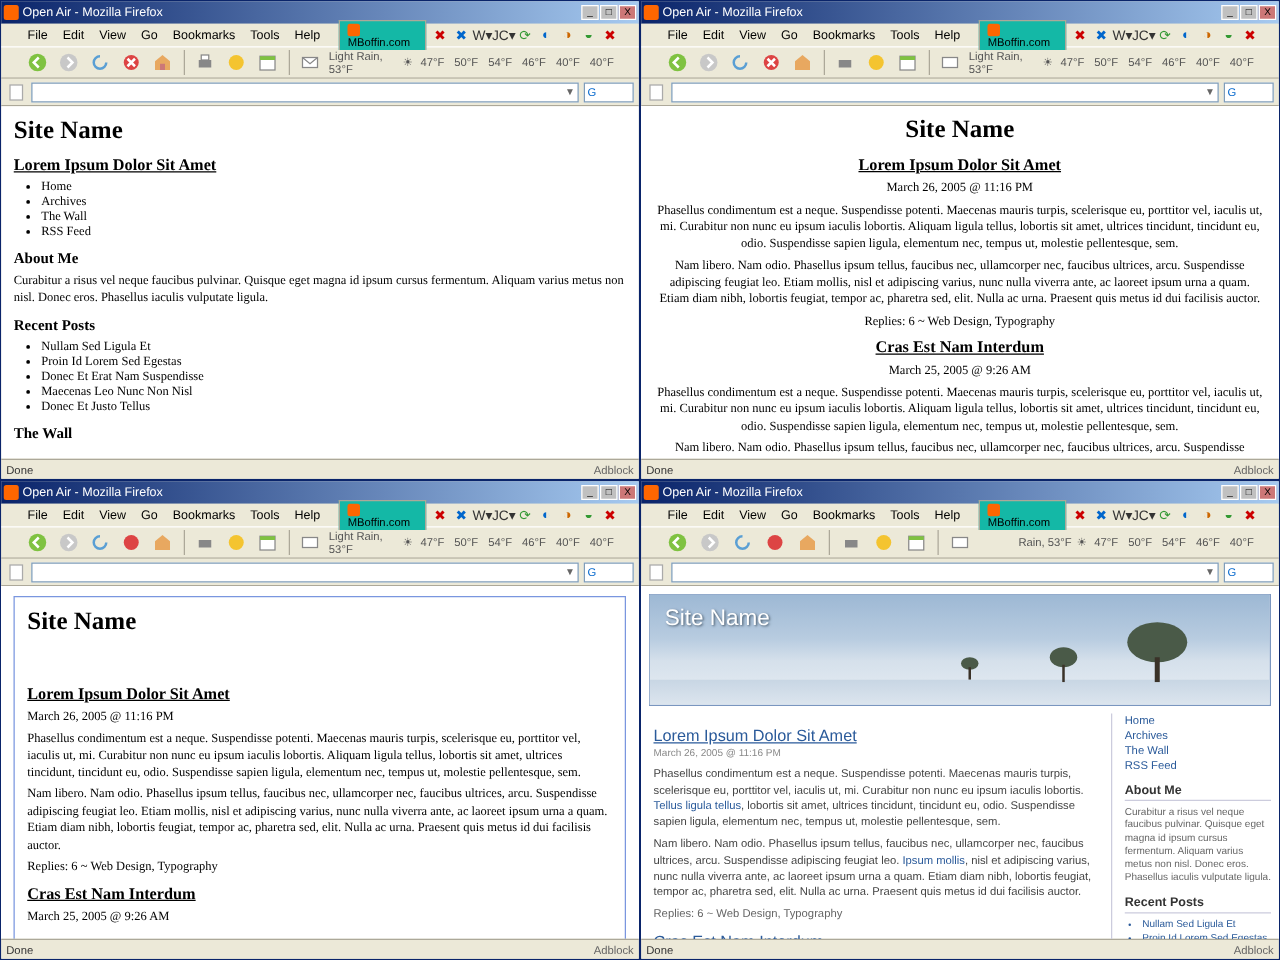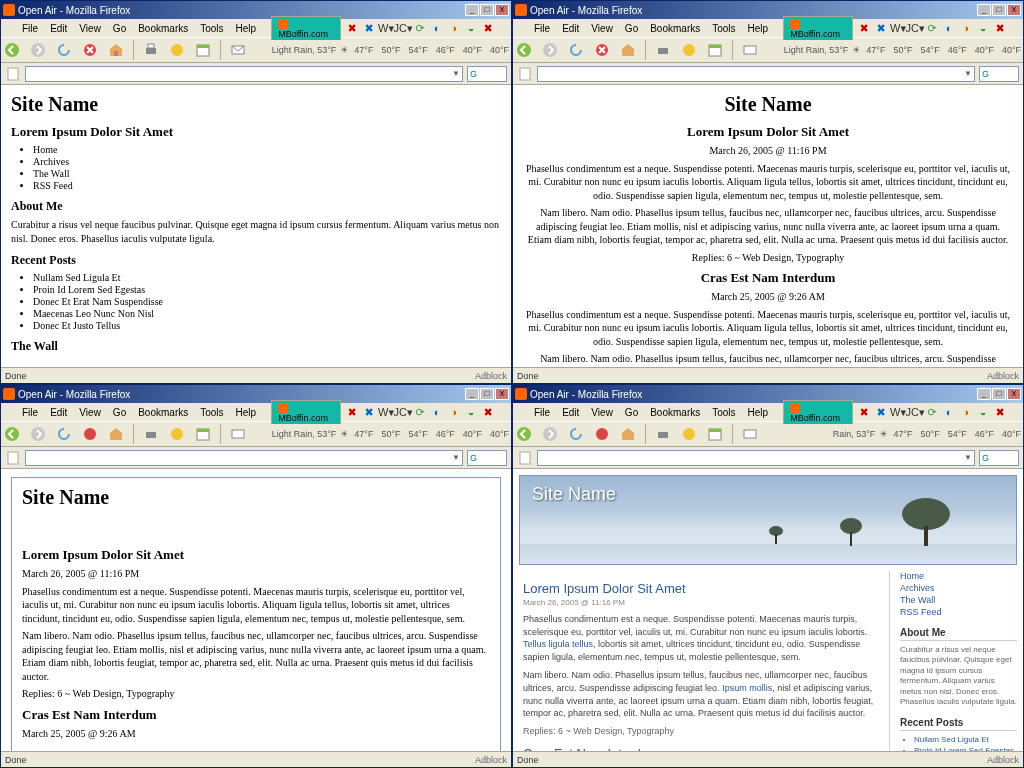--- a/index.html
+++ b/index.html
@@ -12,34 +12,34 @@
 .winbtns { display: flex; gap: 1px; }
 .winbtn { width: 14px; height: 12px; background: #c0c0c0; border: 1px solid #fff; font-size: 8px; text-align: center; line-height: 10px; color: #000; cursor: pointer; }
 .winbtn.close { background: #c77; }
 .menubar { height: 18px; background: #ece9d8; display: flex; align-items: center; padding: 0 16px; font-size: 10px; gap: 2px; }
 .menubar .mitem { padding: 1px 5px; cursor: pointer; }
 .menubar .tab { background: #14b8a6; border: 1px solid #aca899; border-bottom: none; padding: 1px 6px; margin-left: 8px; font-size: 9px; }
 .menubar .tab .ico { display: inline-block; width: 10px; height: 10px; background: #f60; border-radius: 2px; vertical-align: middle; margin-right: 2px; }
 .menubar .spacer { flex: 1; }
 .menubar .xicons { display: flex; gap: 3px; align-items: center; }
 .xico { width: 14px; height: 14px; display: inline-flex; align-items: center; justify-content: center; font-size: 11px; cursor: pointer; }
-.toolbar { height: 26px; background: #ece9d8; border-top: 1px solid #fff; border-bottom: 1px solid #aca899; display: flex; align-items: center; padding: 0 0; gap: 4px; }
+.toolbar { height: 26px; background: #ece9d8; border-top: 1px solid #fff; border-bottom: 1px solid #aca899; display: flex; align-items: center; padding: 0 18px; gap: 4px; }
 .tbtn { width: 22px; height: 22px; display: flex; align-items: center; justify-content: center; cursor: pointer; border-radius: 3px; }
 .tbtn svg { width: 16px; height: 16px; }
 .tsep { width: 1px; height: 20px; background: #aca899; margin: 0 2px; }
 .weather { font-size: 9px; color: #555; display: flex; gap: 4px; align-items: center; margin-left: auto; }
 .weather .wday { padding: 0 2px; text-align: center; }
 .urlbar { height: 22px; background: #ece9d8; border-bottom: 1px solid #aca899; display: flex; align-items: center; padding: 0 4px; gap: 4px; }
 .urlinput { flex: 1; height: 16px; background: white; border: 1px solid #7f9db9; font-size: 10px; padding: 0 2px; display: flex; align-items: center; }
 .urlinput .drop { margin-left: auto; font-size: 8px; color: #666; cursor: pointer; }
 .searchbox { width: 40px; height: 16px; background: white; border: 1px solid #7f9db9; display: flex; align-items: center; padding: 0 2px; }
 .content { height: 282px; background: white; overflow: auto; padding: 8px 10px; font-family: "Times New Roman", serif; color: #000; }
 .content.centered { text-align: center; }
 .content h1 { font-size: 20px; margin-bottom: 8px; font-weight: bold; }
-.content h2 { font-size: 13px; margin: 6px 0 4px; font-weight: bold; }
+.content h2 { font-size: 13px; margin: 6px 0 4px; font-weight: bold; text-decoration: underline; }
 .content h3 { font-size: 12px; margin: 8px 0 4px; font-weight: bold; }
 .content p { font-size: 10px; margin: 4px 0; line-height: 1.35; }
 .content ul { margin: 4px 0 8px 22px; font-size: 10px; }
 .content ul li { margin: 1px 0; }
 .meta { font-size: 9px; margin: 2px 0 6px; }
 .statusbar { height: 16px; background: #ece9d8; border-top: 1px solid #aca899; display: flex; align-items: center; padding: 0 4px; font-size: 9px; color: #333; }
 .statusbar .slabel { flex: 0 0 auto; }
 .statusbar .sfill { flex: 1; }
 .statusbar .adblock { font-size: 9px; color: #666; }
 

